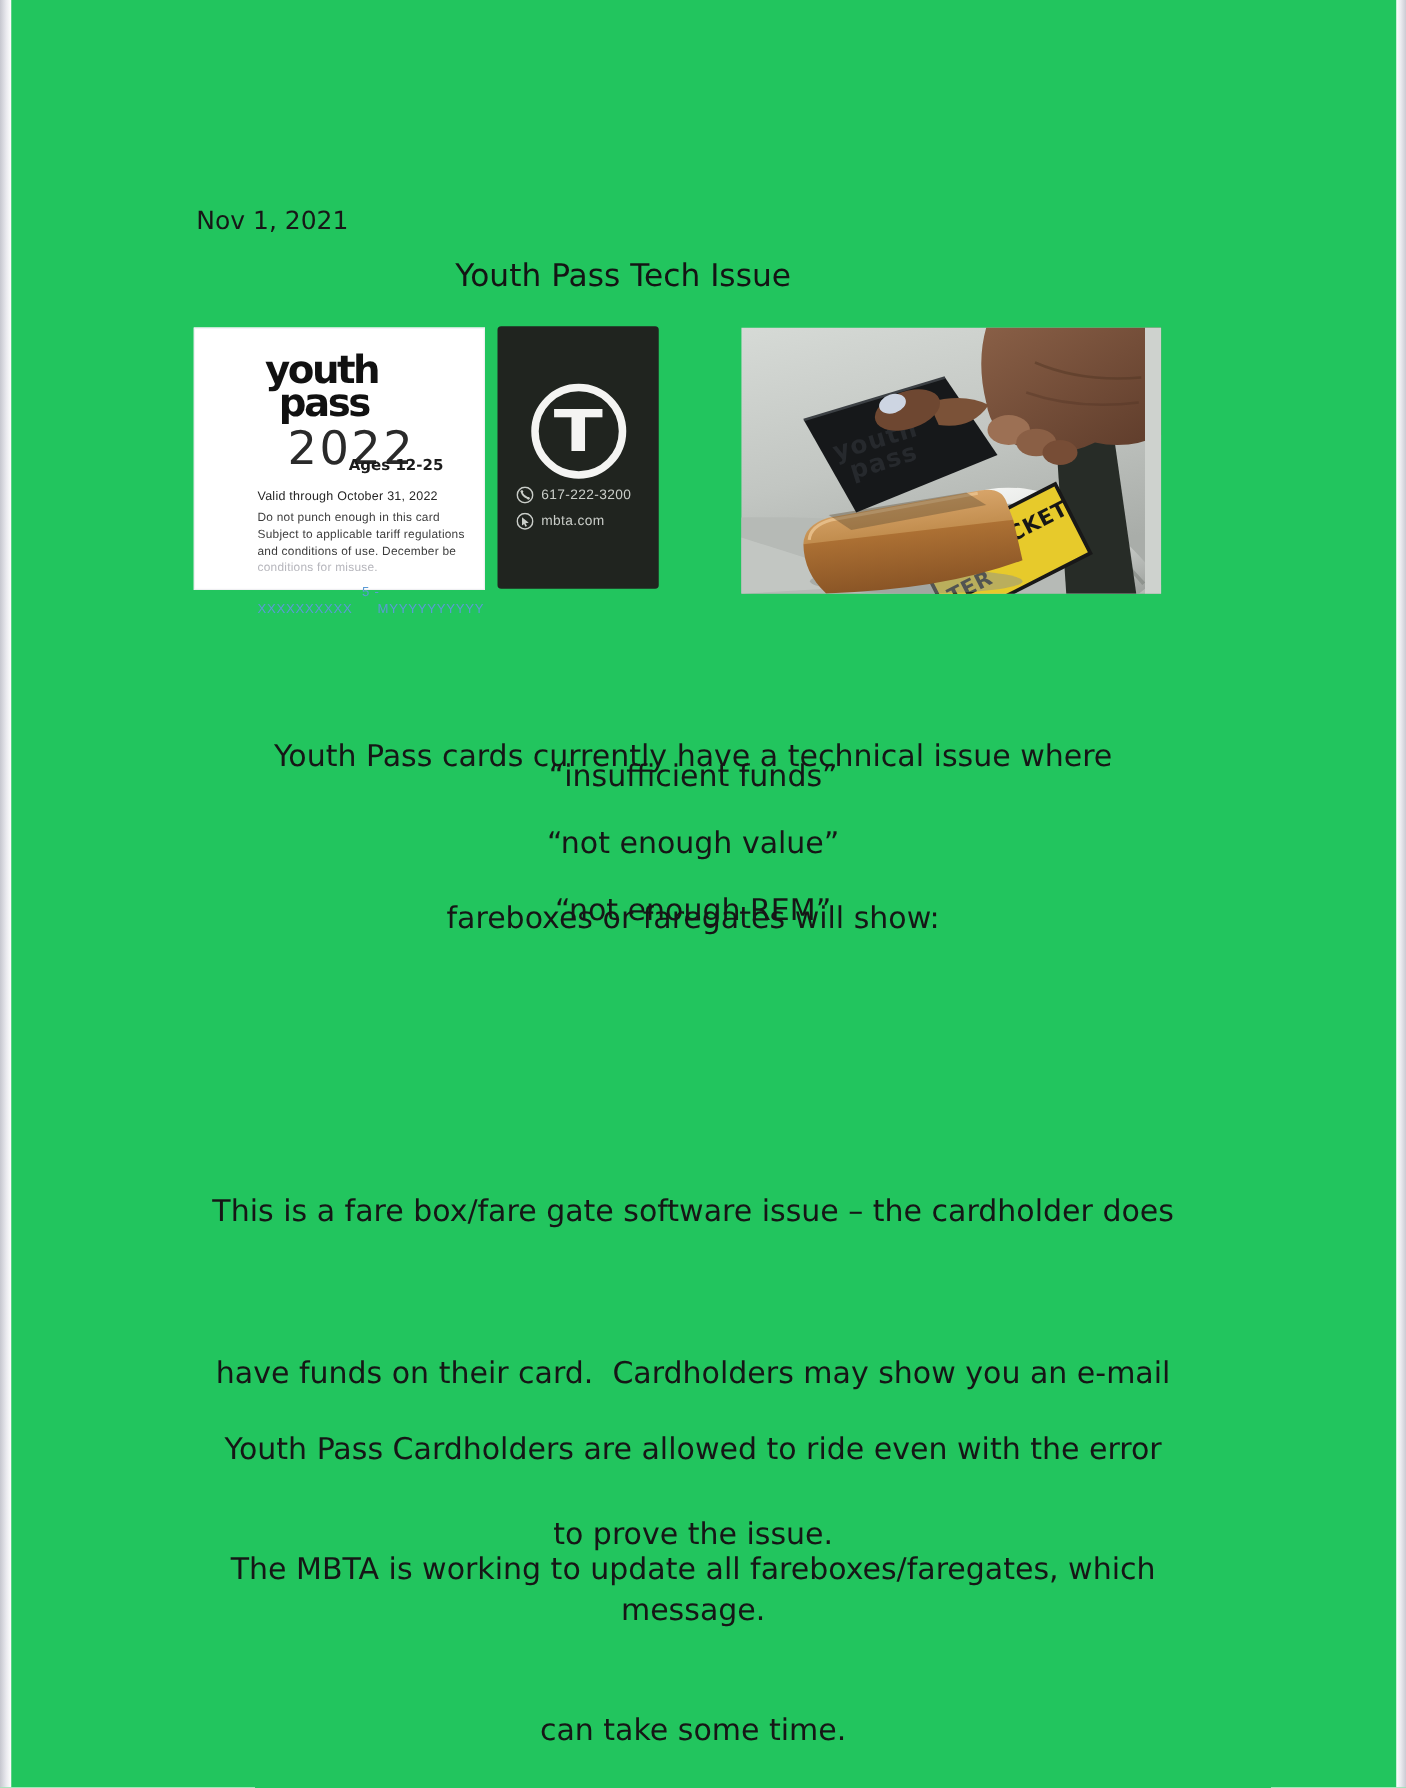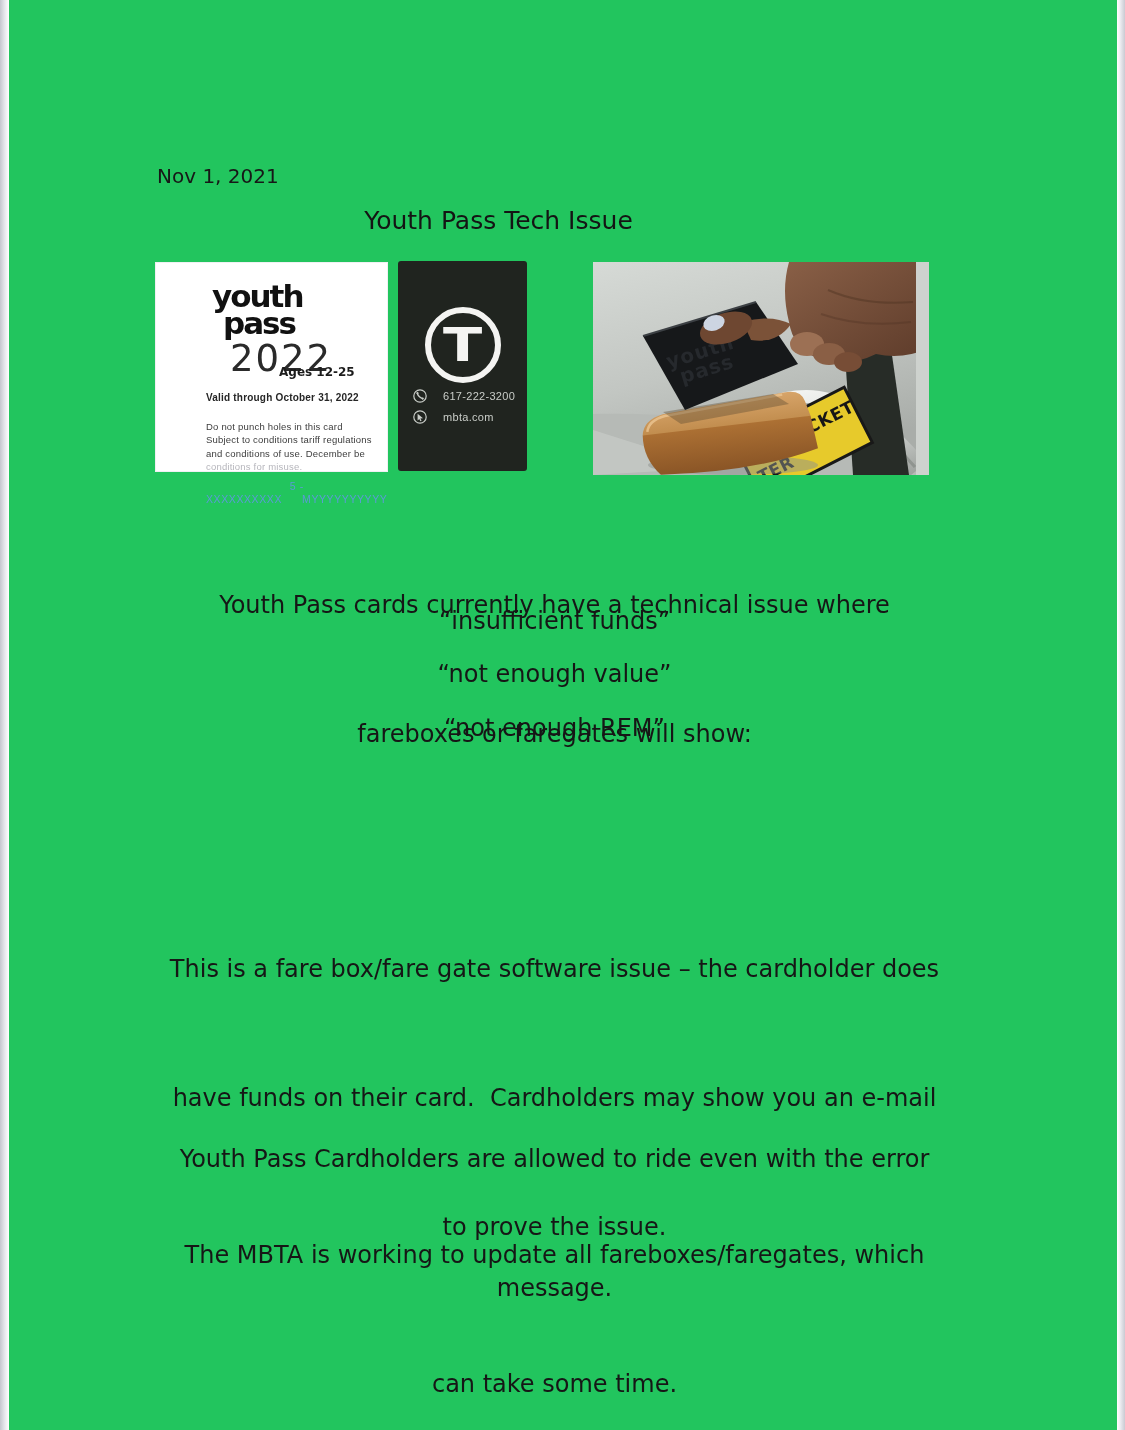--- a/index.html
+++ b/index.html
@@ -19,34 +19,34 @@
   .yp-card { position:absolute; left:155px; top:262px; width:233px; height:210px;
              background:#ffffff; border:1px solid #f0f0f3; box-sizing:border-box; }
   .yp-logo { position:absolute; left:56px; top:20px; font-weight:800; font-size:31px;
              line-height:27px; letter-spacing:-2px; color:#111; }
   .yp-logo-l2 { margin-left:11px; }
   .yp-year { position:absolute; left:74px; top:74px; font-size:37px; font-weight:400;
              letter-spacing:2px; color:#2a2a2a; }
   .yp-ages { position:absolute; left:83px; top:102px; font-size:12px; font-weight:bold; color:#1c1c1c;margin-left:40px; }
   .yp-fine { position:absolute; left:50px; top:128px; font-family:"Liberation Sans", sans-serif;
              font-size:9.5px; line-height:13.5px; color:#3c3c3c; letter-spacing:0.2px; }
-  .yp-valid { font-weight:bold; font-size:10px; color:#262626; margin-bottom:15px; }
+  .yp-valid { font-weight:normal; font-size:10px; color:#262626; margin-bottom:3px; }
   .yp-term.faint { color:#b6b6bc; }
   .yp-serial { margin-top:6px; font-size:10.5px; color:#5b9bd5; letter-spacing:0.6px;text-align:center; }
   .yp-serial .gap { margin-left:20px; }
 
   
   .t-card { position:absolute; left:398px; top:261px; width:129px; height:210px;
             background:#20241f; border-radius:3px; }
   .t-logo { position:absolute; left:27px; top:46px; width:76px; height:76px;
             border:6px solid #f4f4f2; border-radius:50%; box-sizing:border-box;
             display:flex; align-items:center; justify-content:center; }
   .t-letter { font-size:46px; font-weight:bold; color:#f4f4f2; transform:scaleX(1.25);
               line-height:1; }
-  .t-row { position:absolute; left:15px; display:flex; align-items:center; gap:16px;
+  .t-row { position:absolute; left:15px; display:flex; align-items:center; gap:6px;
            font-family:"Liberation Sans", sans-serif; font-size:11px; color:#c9cdc8;
            letter-spacing:0.3px; }
   .t-row.r1 { top:128px; }
   .t-row.r2 { top:149px;justify-content:flex-end; }
 
   
   .photo { position:absolute; left:593px; top:262px; width:336px; height:213px; }
   .stk   { font-family:"DejaVu Sans", sans-serif; font-weight:bold; font-size:17px;
            fill:#161616; letter-spacing:0.5px; }
   .ghost { font-family:"DejaVu Sans", sans-serif; font-weight:bold; font-size:20px;
@@ -76,22 +76,22 @@
 
   <div class="yp-card">
     <div class="yp-logo">
       <div class="yp-logo-l1">youth</div>
       <div class="yp-logo-l2">pass</div>
     </div>
     <div class="yp-year">2022</div>
     <div class="yp-ages">Ages 12-25</div>
     <div class="yp-fine">
       <div class="yp-valid">Valid through October 31, 2022</div>
-      <div class="yp-term">Do not punch holes in this card</div>
-      <div class="yp-term">Subject to conditions tariff regulations</div>
+      <div class="yp-term">Do not punch enough in this card</div>
+      <div class="yp-term">Subject to applicable tariff regulations</div>
       <div class="yp-term">and conditions of use. December be</div>
       <div class="yp-term faint">conditions for misuse.</div>
       <div class="yp-serial">
         <span>5 - XXXXXXXXXX</span><span class="gap">MYYYYYYYYYY</span>
       </div>
     </div>
   </div>
 
   <div class="t-card">
     <div class="t-logo">

